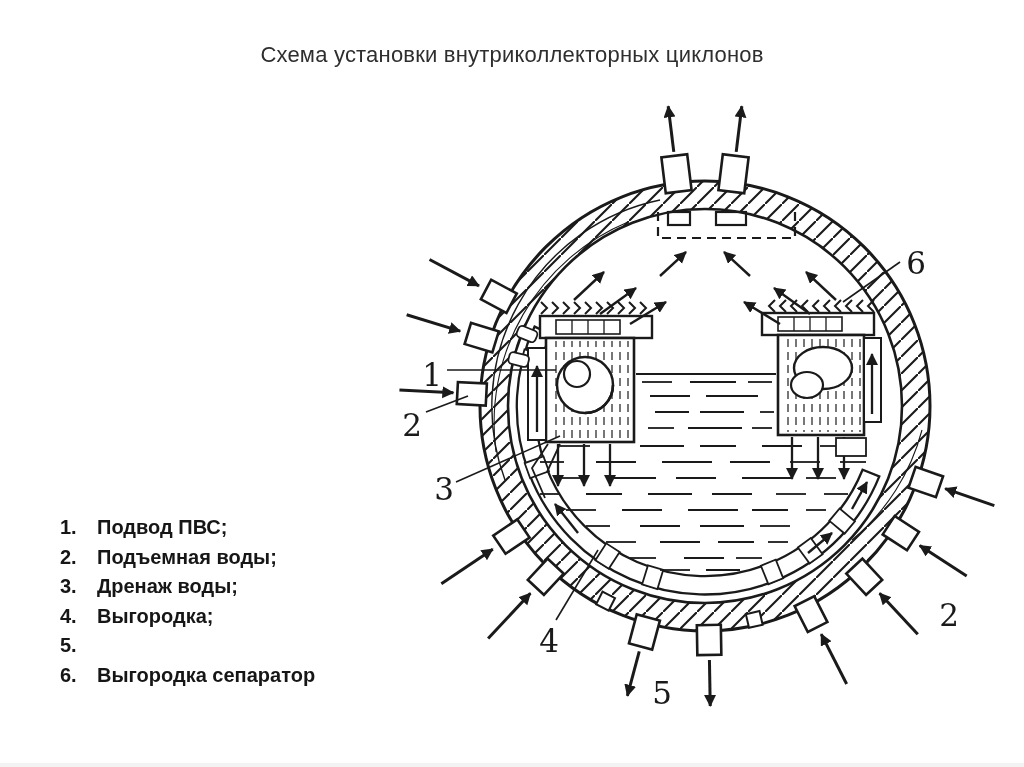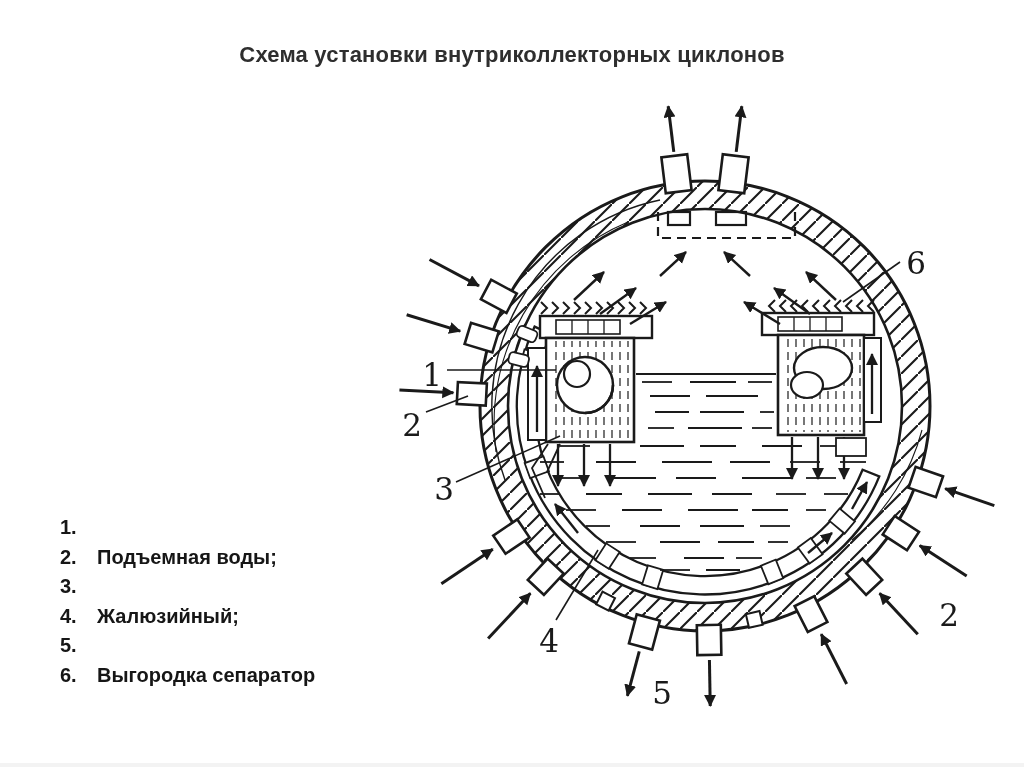--- a/index.html
+++ b/index.html
@@ -2,51 +2,53 @@
 <html><head>
 <meta charset="utf-8">
 <style>
   html,body{margin:0;padding:0;}
   body{
     width:1024px;height:767px;position:relative;background:#ffffff;
     font-family:"Liberation Sans","DejaVu Sans",sans-serif;overflow:hidden;
   }
   .slide-title{
     position:absolute;top:42px;left:0;width:1024px;text-align:center;
-    font-size:22px;font-weight:bold;color:#2e2e2e;letter-spacing:.2px;
+    font-size:22px;font-weight:normal;color:#2e2e2e;letter-spacing:.2px;
   }
   .legend{
     position:absolute;left:60px;top:513px;list-style:none;margin:0;padding:0;
     font-size:20px;font-weight:bold;color:#161616;
   }
   .legend li{display:flex;line-height:29.5px;}
   .legend .num{width:37px;flex:0 0 37px;}
   .diagram-svg{position:absolute;left:0;top:0;}
   .slide-edge{position:absolute;left:0;bottom:0;width:1024px;height:4px;background:#f3f3f3;}
   svg text.callout{font-family:"DejaVu Serif","Liberation Serif",serif;font-size:31px;fill:#1a1a1a;}
 </style>
 </head>
 <body>
 
 <div class="slide-title">Схема установки внутриколлекторных циклонов</div>
 
 <ol class="legend">
   <li>
       <span class="num">1.</span>
+      <span>Подвод ПВС;</span>
     </li>
   <li>
       <span class="num">2.</span>
       <span>Подъемная воды;</span>
     </li>
   <li>
       <span class="num">3.</span>
+      <span>Дренаж воды;</span>
     </li>
   <li>
       <span class="num">4.</span>
-      <span>Жалюзийный;</span>
+      <span>Выгородка;</span>
     </li>
   <li>
       <span class="num">5.</span>
     </li>
   <li>
       <span class="num">6.</span>
       <span>Выгородка сепаратор</span>
     </li>
 </ol>
 

